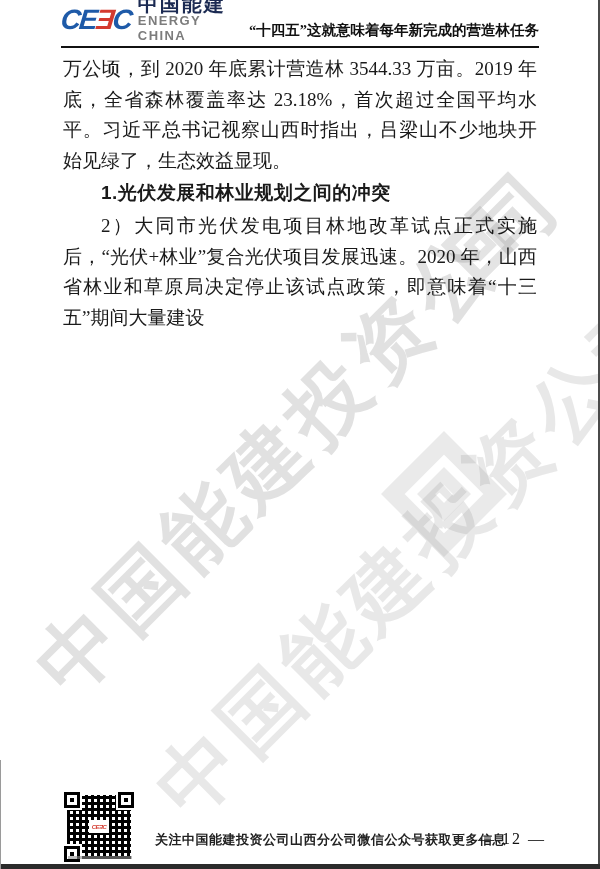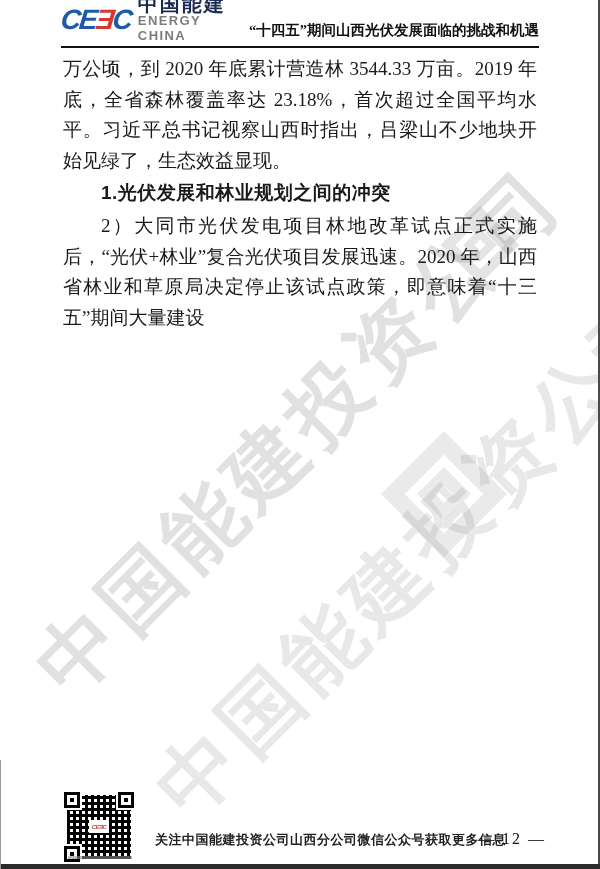--- a/index.html
+++ b/index.html
@@ -102,21 +102,21 @@
   </div>
 
   <div class="header">
     <div class="logo">
       <div class="logo-mark"><span class="b">C</span><span class="b">E</span><span class="r">Ǝ</span><span class="b">C</span></div>
       <div class="logo-text">
         <div class="logo-cn">中国能建</div>
         <div class="logo-en">ENERGY CHINA</div>
       </div>
     </div>
-    <div class="header-title">“十四五”期间山西光伏发展面临的挑战和机遇</div>
+    <div class="header-title">“十四五”这就意味着每年新完成的营造林任务</div>
   </div>
 
   <div class="main">
     <p class="cont">万公顷，到 2020 年底累计营造林 3544.33 万亩。2019 年底，全省森林覆盖率达 23.18%，首次超过全国平均水平。习近平总书记视察山西时指出，吕梁山不少地块开始见绿了，生态效益显现。</p>
     <p class="hb">1.光伏发展和林业规划之间的冲突</p>
     <p class="ind">2）大同市光伏发电项目林地改革试点正式实施后，“光伏+林业”复合光伏项目发展迅速。2020 年，山西省林业和草原局决定停止该试点政策，即意味着“十三五”期间大量建设</p>
   </div>
 
   <div class="qr">
     <div class="qr-noise"></div>

